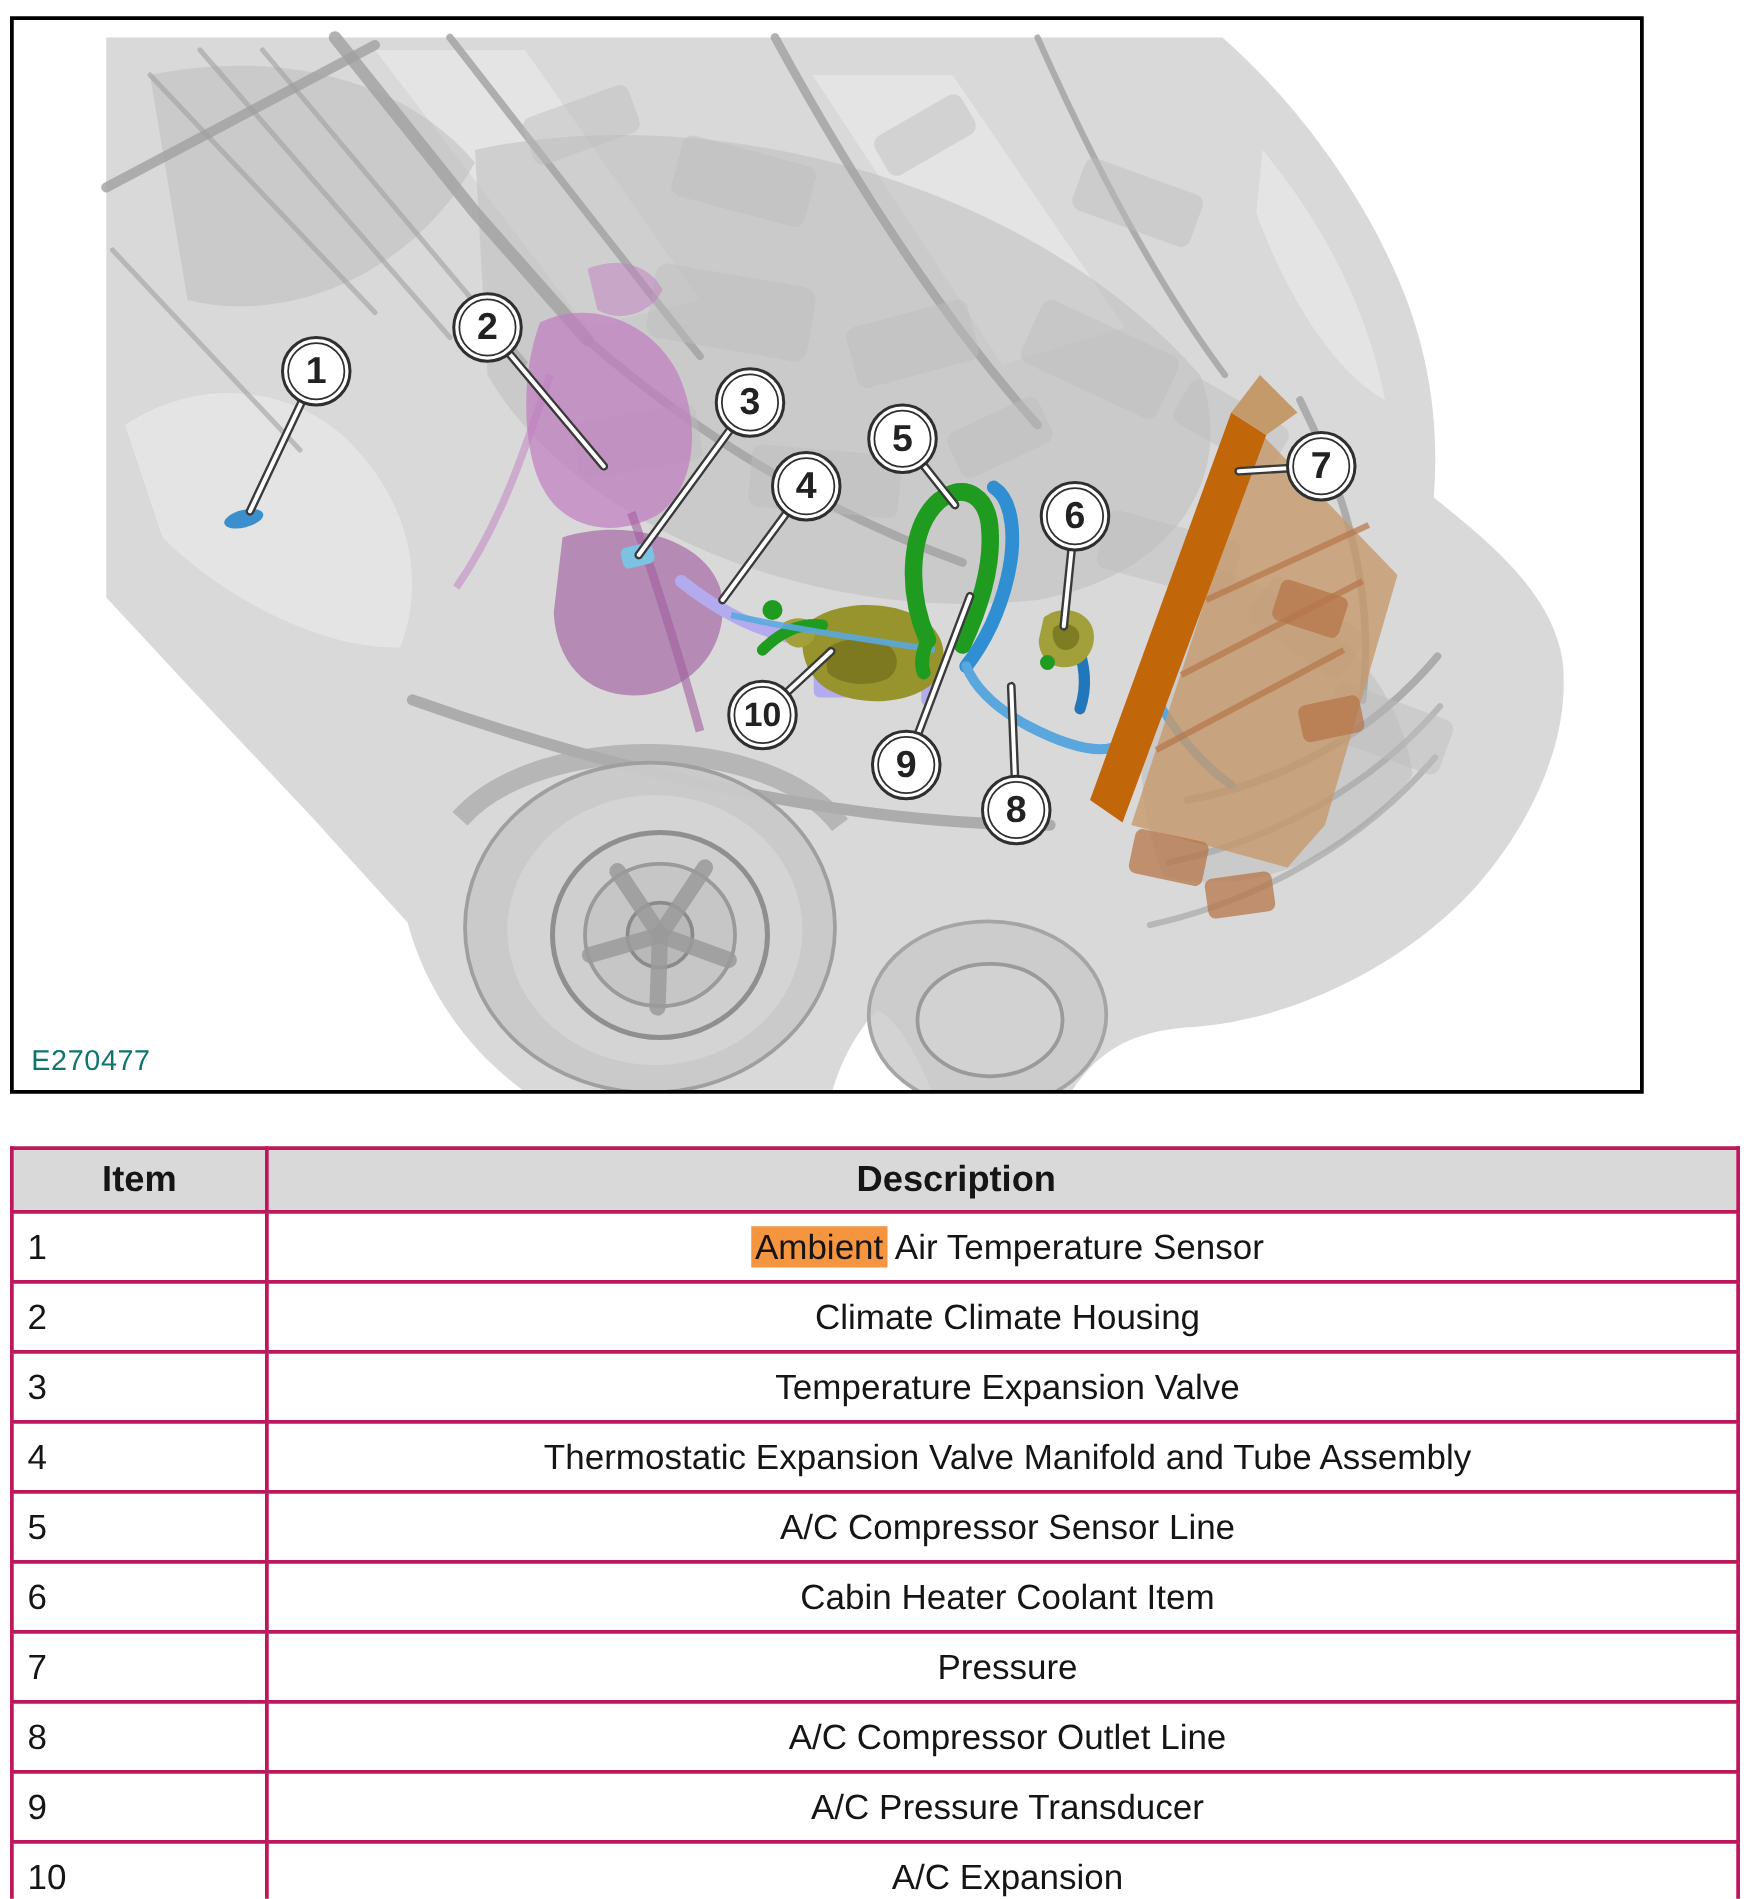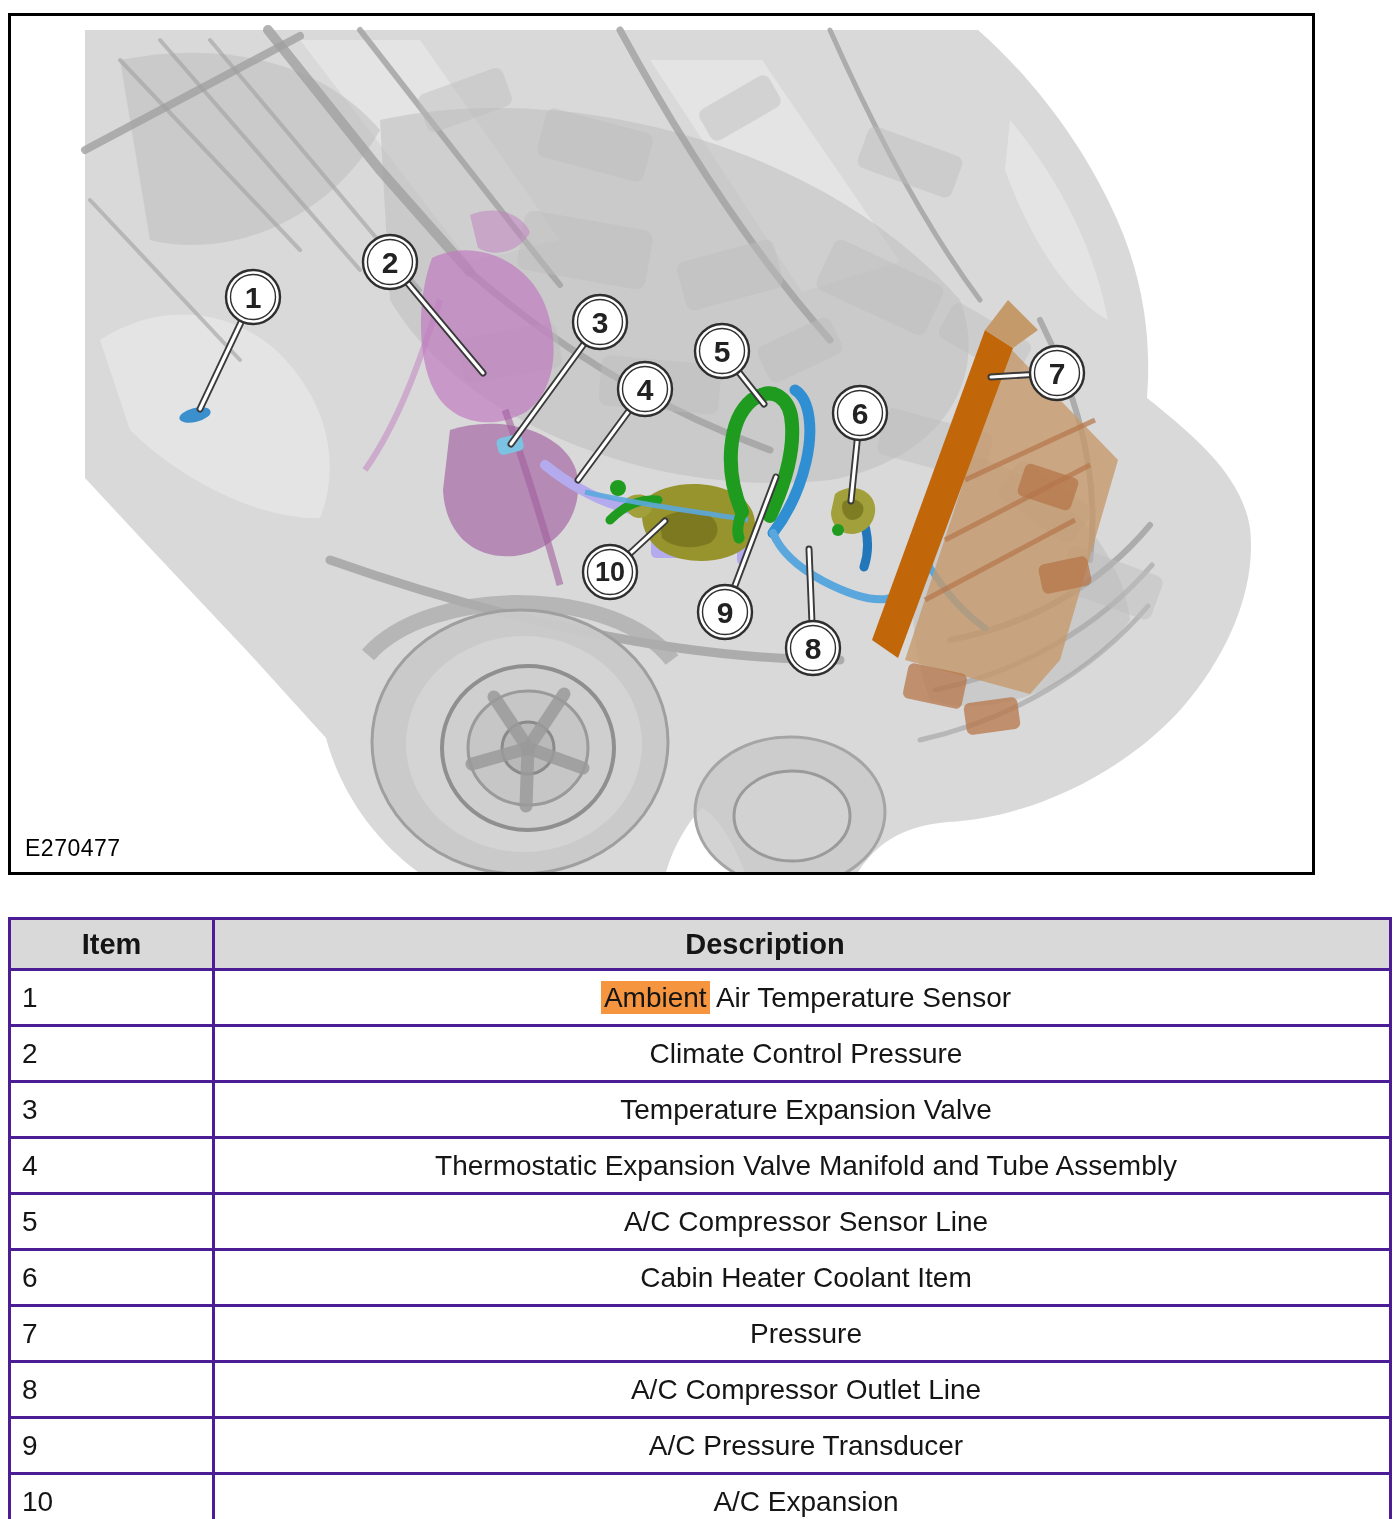--- a/index.html
+++ b/index.html
@@ -6,31 +6,31 @@
   body{width:1399px;height:1519px;position:relative;font-family:"Liberation Sans",sans-serif;overflow:hidden;}
 
   
   .figure-frame{
     position:absolute;left:8px;top:13px;width:1301px;height:856px;
     border:3px solid #000;background:#ffffff;
   }
   .figure-frame svg{display:block;width:100%;height:100%;}
   .figure-code{
     position:absolute;left:14px;bottom:10px;
-    font-size:23px;color:#000000;letter-spacing:.5px;
+    font-size:23px;color:#0f766e;letter-spacing:.5px;
   }
 
   
   .parts-table{
     position:absolute;left:8px;top:917px;width:1384px;
     border-collapse:collapse;table-layout:fixed;
     font-size:28px;color:#151515;
   }
   .parts-table th,.parts-table td{
-    border:3px solid #4c1d95;vertical-align:middle;
+    border:3px solid #be185d;vertical-align:middle;
     overflow:hidden;white-space:nowrap;
   }
   .parts-table th{
     background:#d9d9d9;height:46px;font-weight:bold;font-size:29px;
   }
   .parts-table th.col-item{width:199px;text-align:center;}
   .parts-table th.col-desc{text-align:center;padding-right:75px;}
   .parts-table td{height:51px;background:#ffffff;}
   .parts-table td.col-item{padding-left:11px;text-align:left;}
   .parts-table td.col-desc{padding-left:9px;text-align:center;}
@@ -269,21 +269,21 @@
       <th class="col-desc">Description</th>
     </tr>
   </thead>
   <tbody>
       <tr>
         <td class="col-item">1</td>
         <td class="col-desc"><span class="hl">Ambient</span><span> Air Temperature Sensor</span></td>
       </tr>
       <tr>
         <td class="col-item">2</td>
-        <td class="col-desc"><span>Climate Control Pressure</span></td>
+        <td class="col-desc"><span>Climate Climate Housing</span></td>
       </tr>
       <tr>
         <td class="col-item">3</td>
         <td class="col-desc"><span>Temperature Expansion Valve</span></td>
       </tr>
       <tr>
         <td class="col-item">4</td>
         <td class="col-desc"><span>Thermostatic Expansion Valve Manifold and Tube Assembly</span></td>
       </tr>
       <tr>

